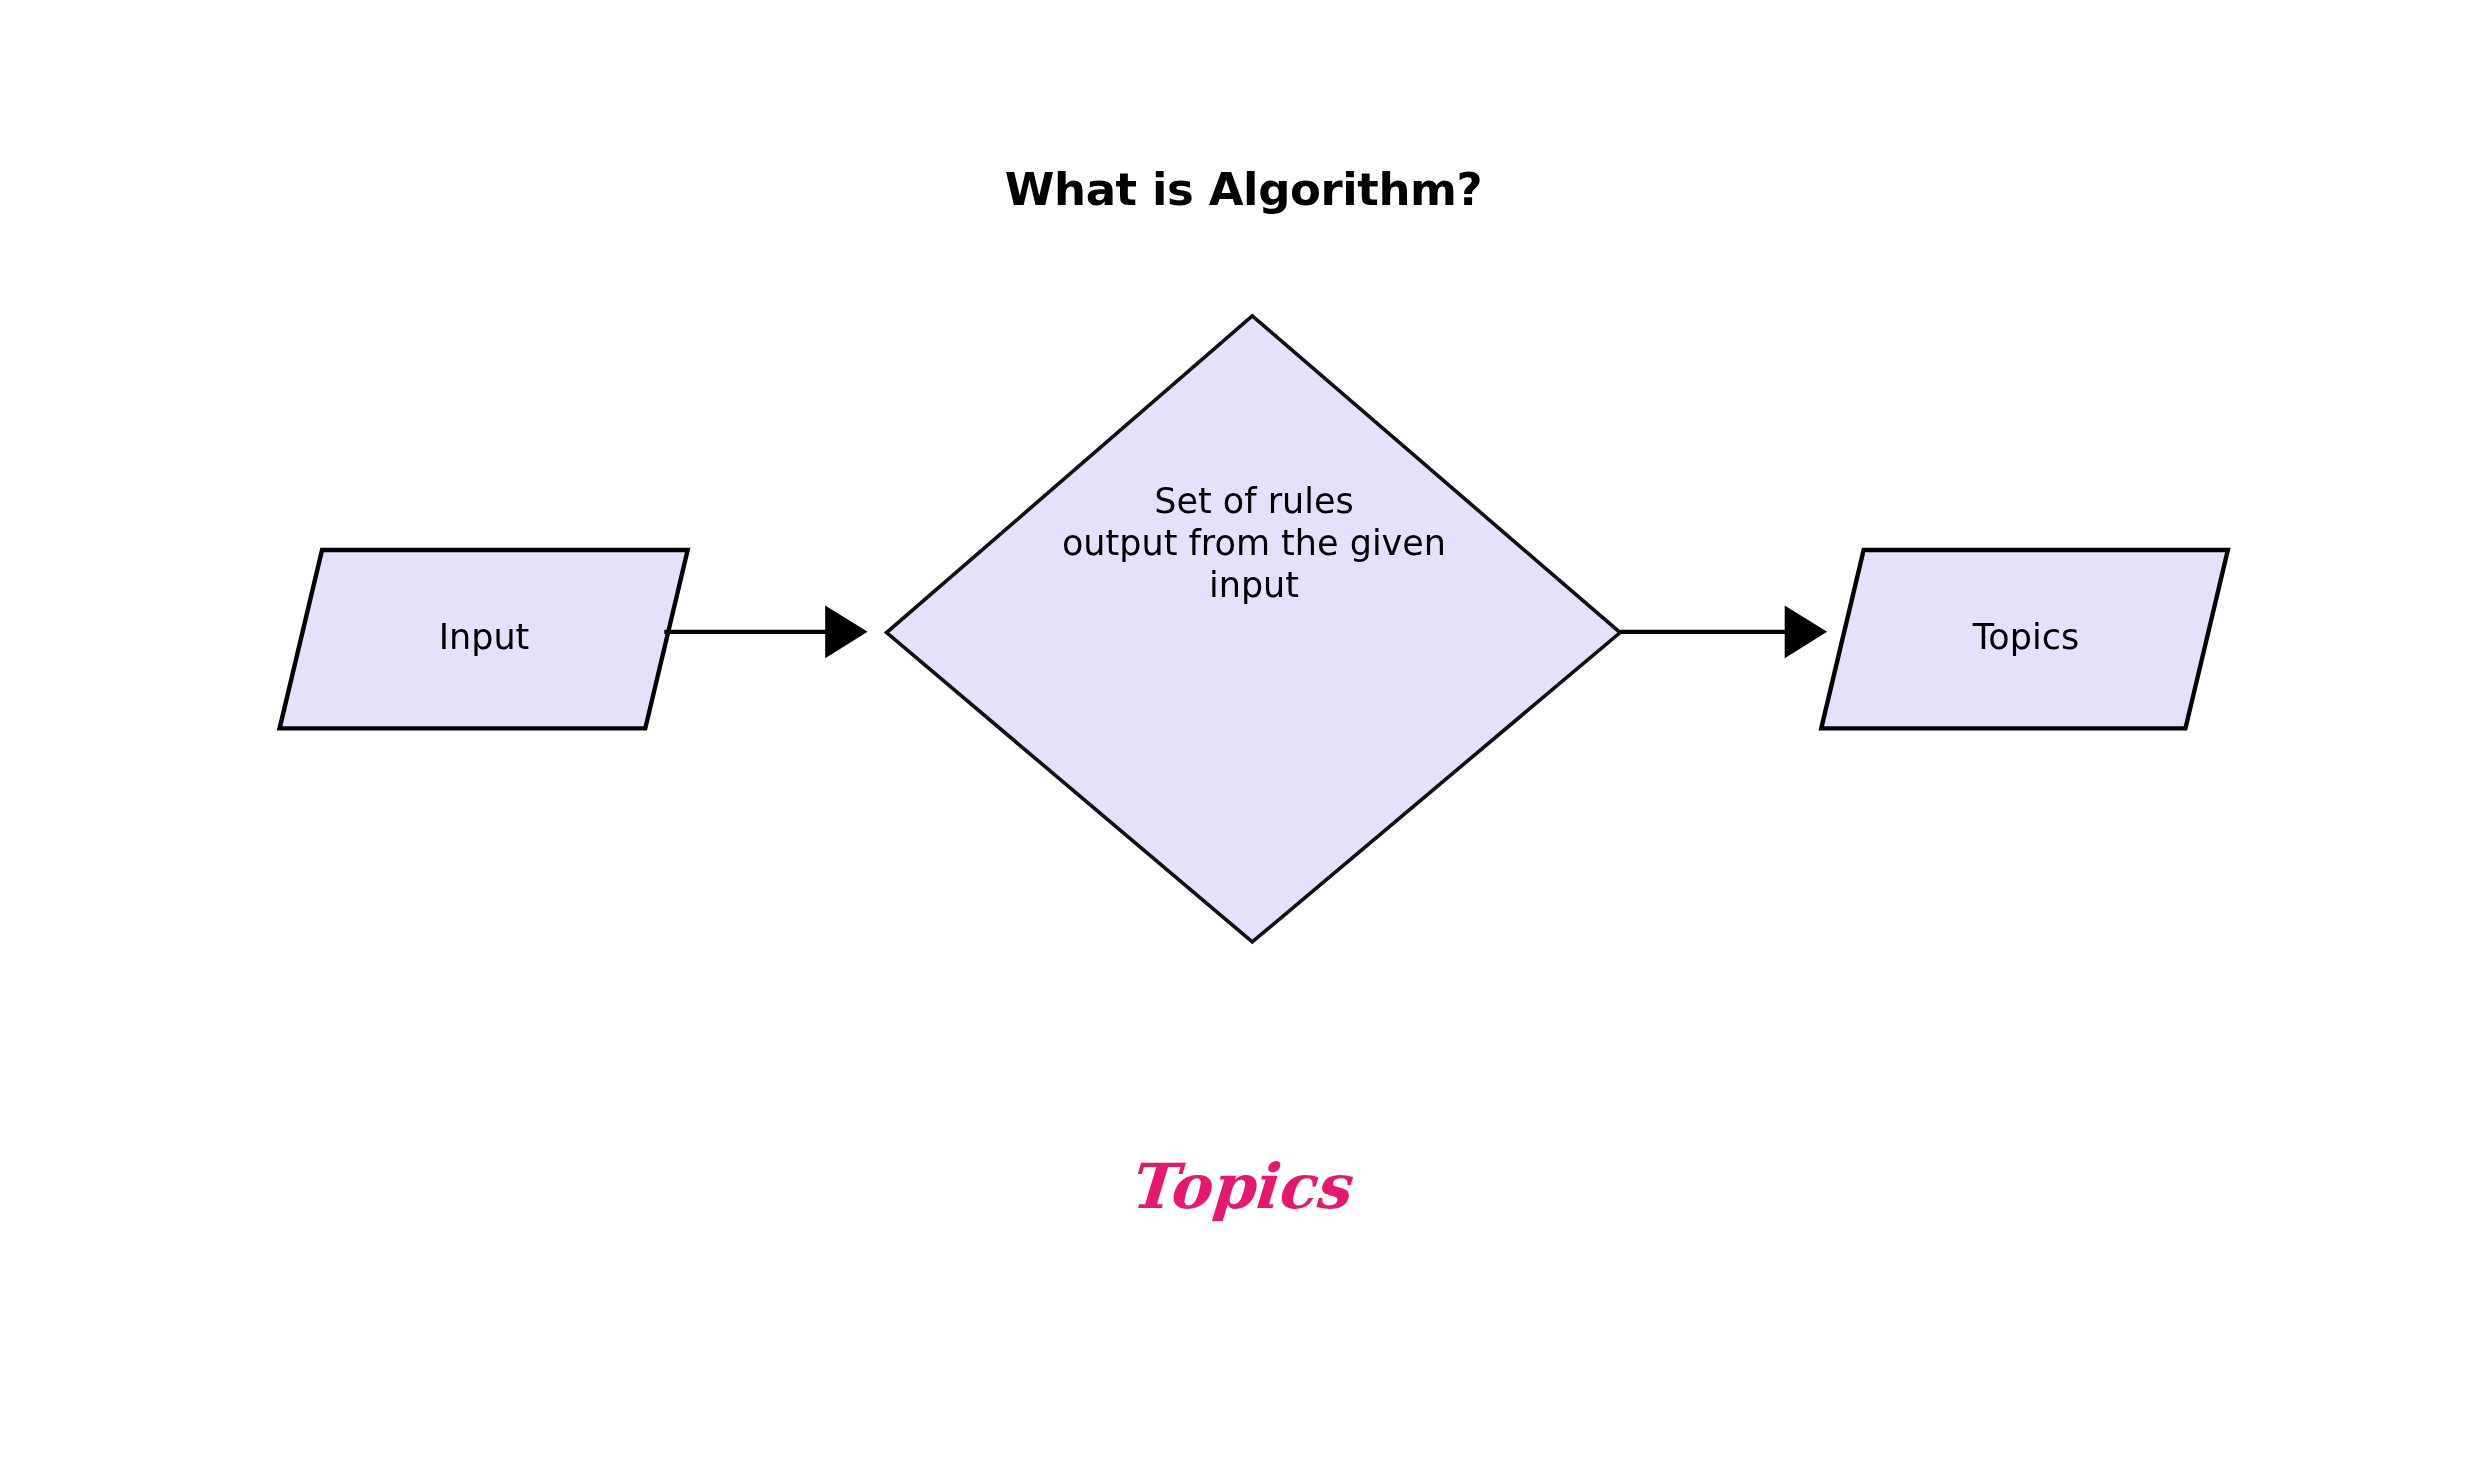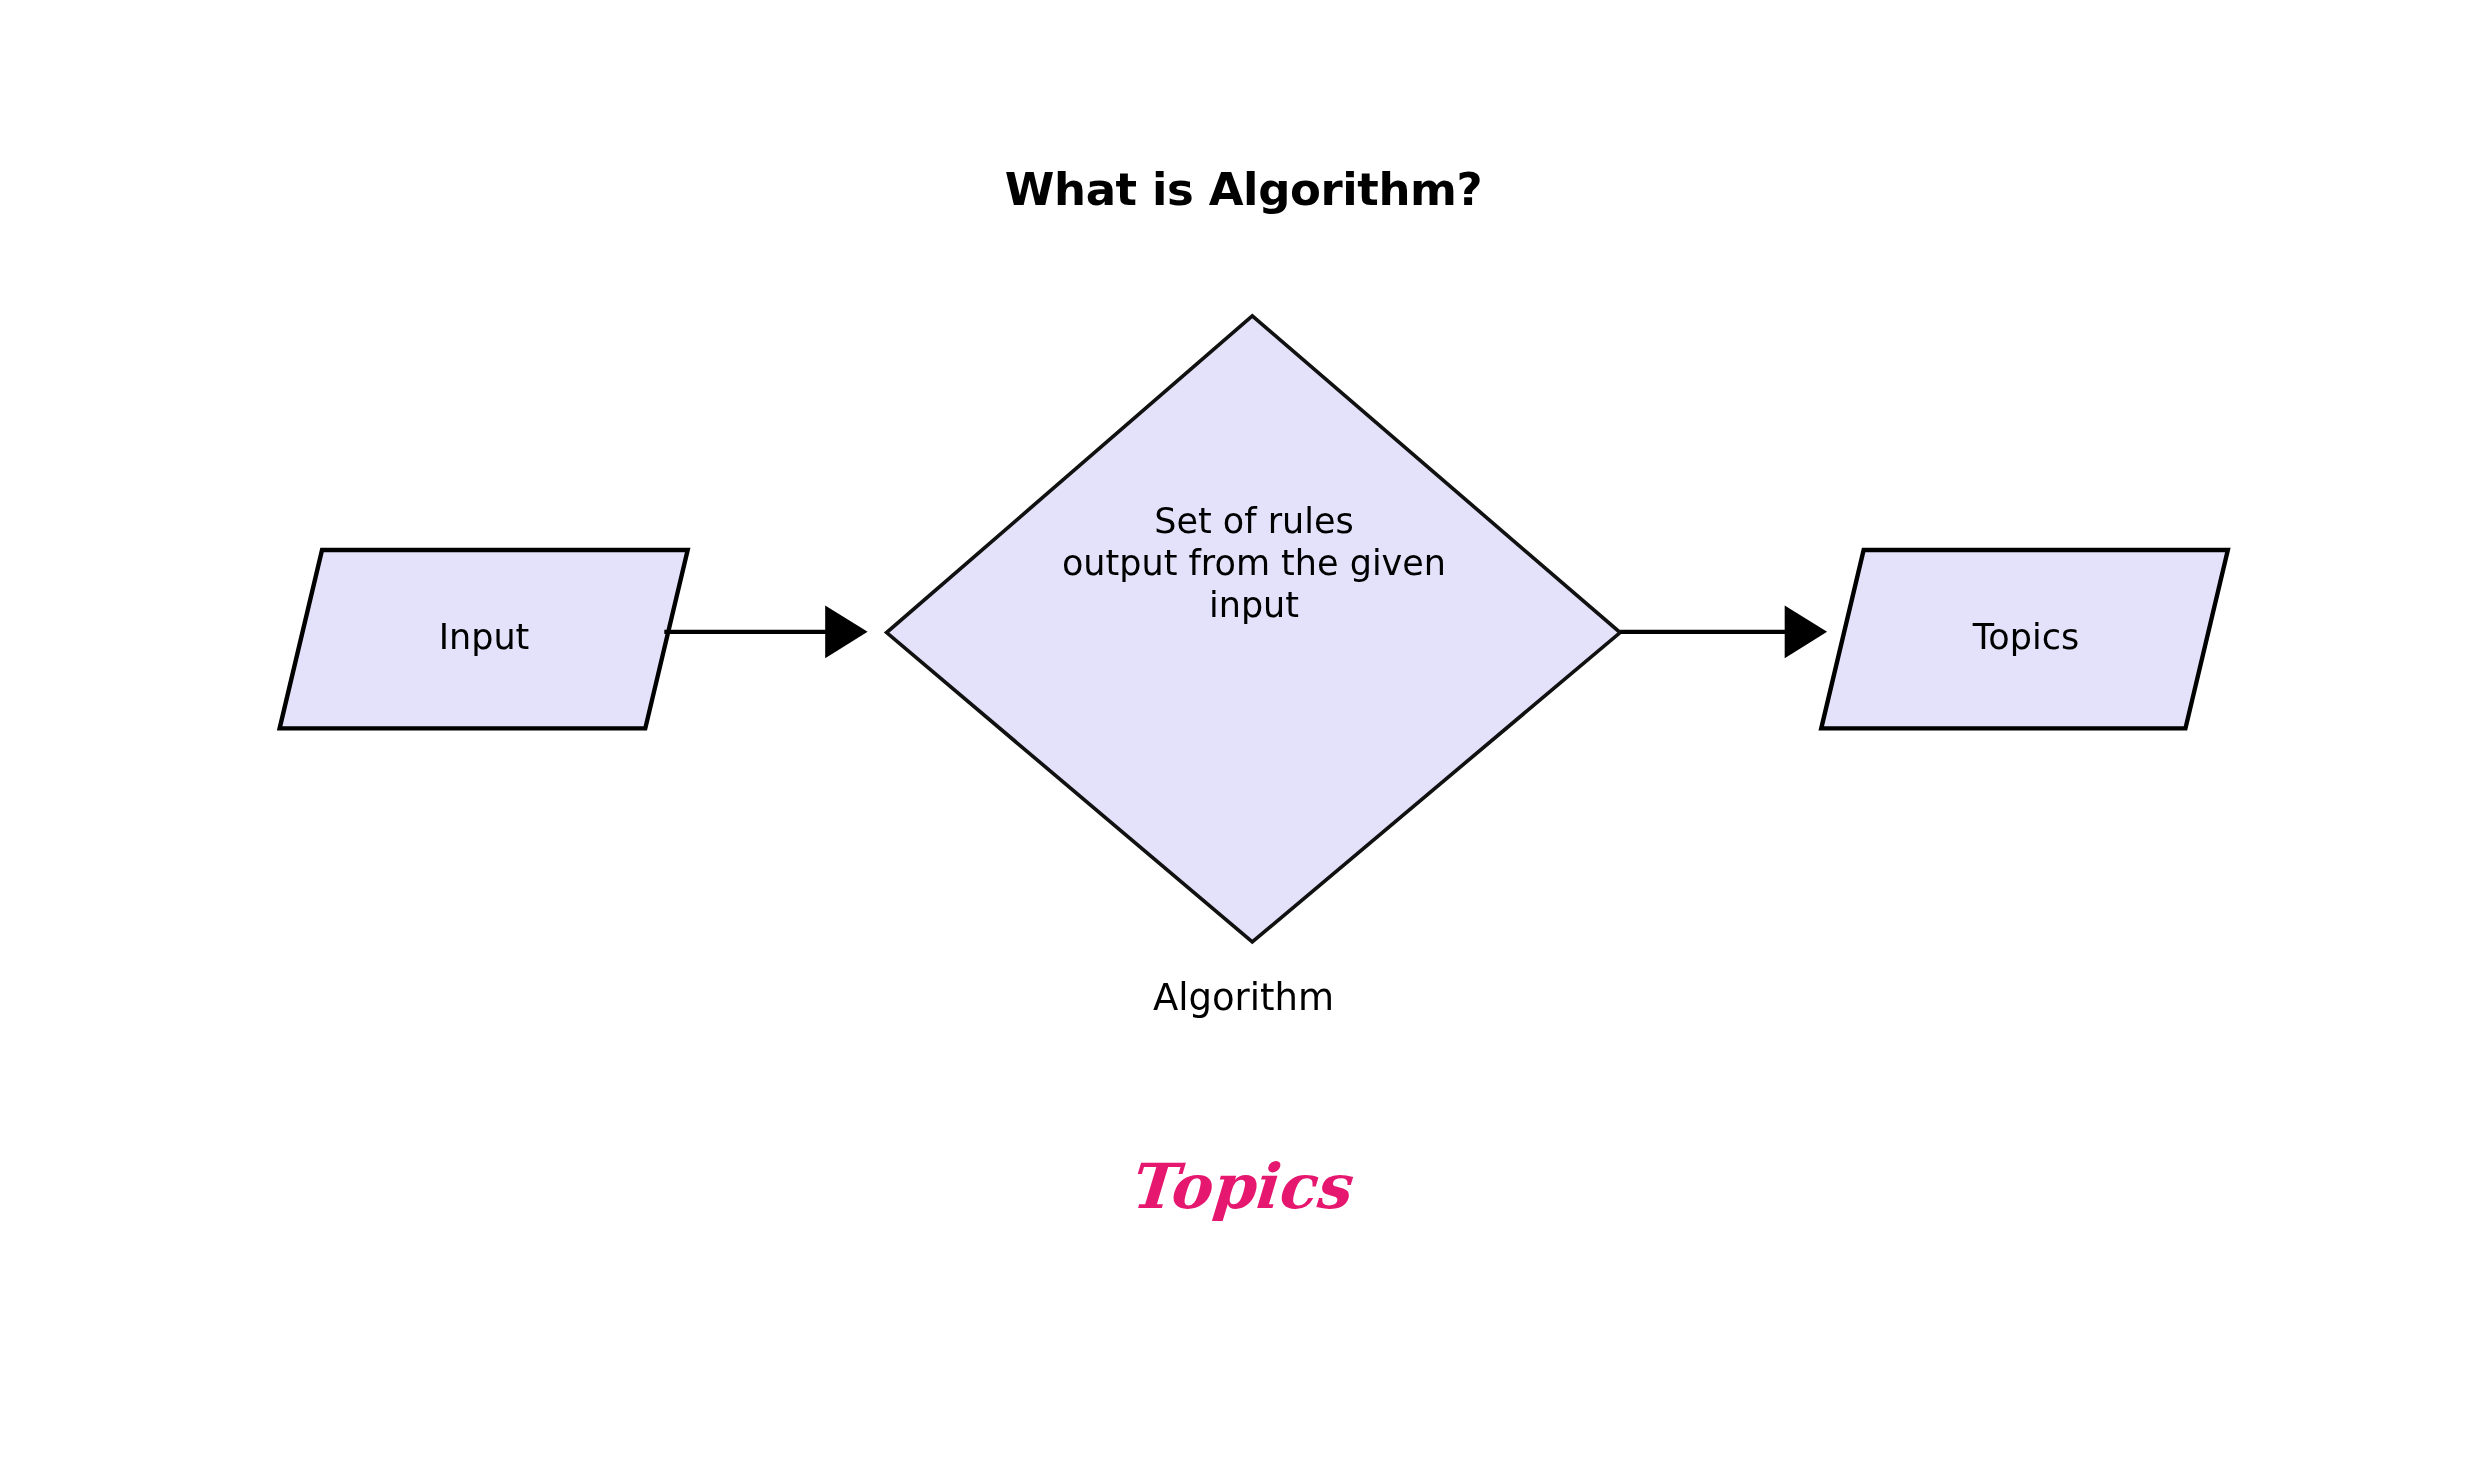--- a/index.html
+++ b/index.html
@@ -86,21 +86,21 @@
   #output-label {
     left: 1821px;
     top: 620px;
     width: 410px;
   }
 
   
   #diamond-text {
     position: absolute;
     left: 887px;
-    top: 500px;
+    top: 480px;
     width: 734px;
     text-align: center;
     font-family: "DejaVu Sans", "Liberation Sans", sans-serif;
     font-weight: 400;
     font-size: 35px;
     line-height: 42px;
     color: #000000;
   }
   #diamond-text .dtline {
     display: block;
@@ -181,20 +181,19 @@
   <div id="input-label" class="shape-label">Input</div>
 
   <div id="diamond-text">
     <span class="dtline">Set of rules</span>
     <span class="dtline">output from the given</span>
     <span class="dtline">input</span>
   </div>
 
   <div id="output-label" class="shape-label">Topics</div>
 
-  <div id="algorithm-caption">Algorithm</div>
 
   <div id="logo">
     <span id="logo-topics">Topics</span>
   </div>
 
 </div>
 
 
 </body></html>

